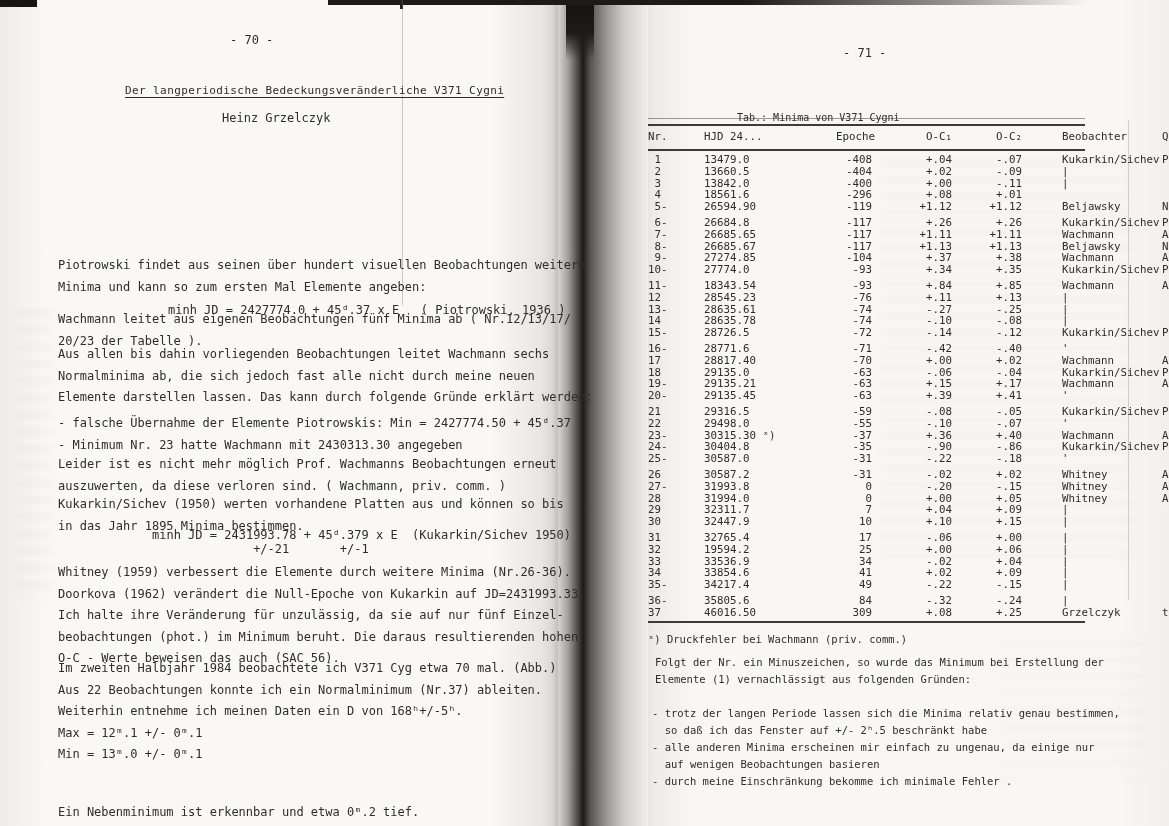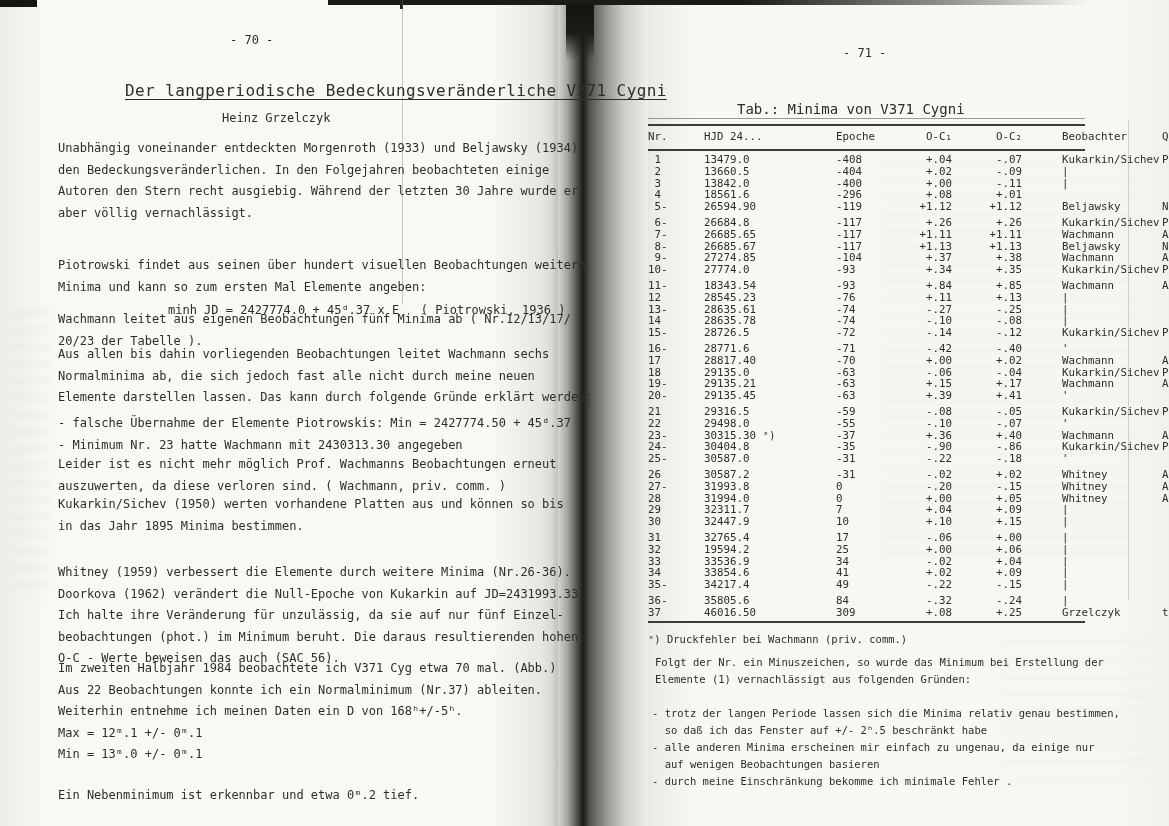--- a/index.html
+++ b/index.html
@@ -15,34 +15,34 @@
   .gutter-top{position:absolute;left:566px;top:0;width:28px;height:60px;
         background:linear-gradient(180deg,#141310 0%,#1e1c18 55%,rgba(30,28,24,0) 100%);}
   .top-bar{position:absolute;left:328px;top:0;width:760px;height:5px;
         background:linear-gradient(90deg,#1c1b18 0%,#1c1b18 55%,rgba(28,27,24,.45) 82%,rgba(28,27,24,0) 100%);}
   .corner-mark{position:absolute;left:0;top:0;width:37px;height:7px;background:#161514;}
   .fold-line{position:absolute;left:402px;top:0;width:1px;height:305px;background:rgba(110,108,102,.35);}
   .fold-tick{position:absolute;left:400px;top:0;width:3px;height:9px;background:#23221f;}
   .edge-line{position:absolute;left:1128px;top:120px;width:1px;height:480px;background:rgba(140,138,132,.35);}
 
   .block{position:absolute;white-space:pre;font-size:12px;line-height:21.5px;color:#2f2d2a;}
-  .title{text-decoration:underline;text-underline-offset:3px;font-size:16px;letter-spacing:.4px;}
+  .title{text-decoration:underline;text-underline-offset:3px;font-size:11px;letter-spacing:.4px;}
   .eq2{line-height:13.5px;}
   .note{position:absolute;white-space:pre;font-size:10.5px;line-height:17.4px;color:#2f2d2a;}
 
-  .caption{position:absolute;white-space:pre;font-size:14px;color:#2c2b28;}
+  .caption{position:absolute;white-space:pre;font-size:10px;color:#2c2b28;margin-top:11px;}
   .rule{position:absolute;background:#3c3b37;}
   .thead,.trow{display:grid;grid-template-columns:36px 112px 52px 44px 50px 100px 43px;
         white-space:pre;font-size:10.8px;gap:20px;}
   .thead{position:absolute;left:648px;top:130px;width:440px;line-height:14px;color:#2c2b28;}
   .trows{position:absolute;left:648px;top:154px;width:440px;}
   .trow{line-height:11.8px;height:11.8px;}
   .tgap{margin-top:4px;}
   .tc{overflow:visible;}
-  .tc.c2{padding-right:16px;}
+  .tc.c2{text-align:right;padding-right:16px;}
   .tc.c3,.tc.c4{text-align:right;}
   .tc.c5{padding-left:20px;}
 
   .ghost{position:absolute;filter:blur(3px);
         background:repeating-linear-gradient(180deg,rgba(158,156,150,.30) 0 6px,rgba(246,245,242,0) 6px 17px);}
 </style>
 </head>
 <body>
 
 <div class="scan">
@@ -57,49 +57,47 @@
   <div class="fold-line"></div>
   <div class="edge-line"></div>
   <div class="ghost" style="left:880px;top:160px;width:255px;height:400px;opacity:.22"></div>
   <div class="ghost" style="left:16px;top:310px;width:36px;height:290px;opacity:.30"></div>
   <div class="ghost" style="left:1000px;top:640px;width:150px;height:140px;opacity:.15"></div>
 
   <div class="block" style="left:230px;top:30px">- 70 -</div>
   <div class="block title" style="left:125px;top:80px">Der langperiodische Bedeckungsveränderliche V371 Cygni</div>
   <div class="block" style="left:222px;top:108px">Heinz Grzelczyk</div>
 
-  <div class="block" style="left:58px;top:138px">Unabhängig voneinander entdeckten Morgenroth (1933) und Beljawsky (1934)
-den Bedeckungsveränderlichen. In den Folgejahren beobachteten einige
-Autoren den Stern recht ausgiebig. Während der letzten 30 Jahre wurde er
-aber völlig vernachlässigt.</div>
   <div class="block" style="left:58px;top:255px">Piotrowski findet aus seinen über hundert visuellen Beobachtungen weitere
 Minima und kann so zum ersten Mal Elemente angeben:</div>
   <div class="block" style="left:168px;top:300px">minh JD = 2427774.0 + 45ᵈ.37 x E   ( Piotrowski, 1936 )</div>
   <div class="block" style="left:58px;top:309px">Wachmann leitet aus eigenen Beobachtungen fünf Minima ab ( Nr.12/13/17/
 20/23 der Tabelle ).</div>
   <div class="block" style="left:58px;top:344px">Aus allen bis dahin vorliegenden Beobachtungen leitet Wachmann sechs
 Normalminima ab, die sich jedoch fast alle nicht durch meine neuen
 Elemente darstellen lassen. Das kann durch folgende Gründe erklärt werden:</div>
   <div class="block" style="left:58px;top:413px">- falsche Übernahme der Elemente Piotrowskis: Min = 2427774.50 + 45ᵈ.37</div>
   <div class="block" style="left:58px;top:435px">- Minimum Nr. 23 hatte Wachmann mit 2430313.30 angegeben</div>
   <div class="block" style="left:58px;top:454px">Leider ist es nicht mehr möglich Prof. Wachmanns Beobachtungen erneut
 auszuwerten, da diese verloren sind. ( Wachmann, priv. comm. )</div>
   <div class="block" style="left:58px;top:494px">Kukarkin/Sichev (1950) werten vorhandene Platten aus und können so bis
 in das Jahr 1895 Minima bestimmen.</div>
+  <div class="block eq2" style="left:152px;top:529px">minh JD = 2431993.78 + 45ᵈ.379 x E  (Kukarkin/Sichev 1950)
+              +/-21       +/-1</div>
   <div class="block" style="left:58px;top:562px">Whitney (1959) verbessert die Elemente durch weitere Minima (Nr.26-36).
 Doorkova (1962) verändert die Null-Epoche von Kukarkin auf JD=2431993.33.
 Ich halte ihre Veränderung für unzulässig, da sie auf nur fünf Einzel-
 beobachtungen (phot.) im Minimum beruht. Die daraus resultierenden hohen
 O-C - Werte beweisen das auch (SAC 56).</div>
   <div class="block" style="left:58px;top:658px">Im zweiten Halbjahr 1984 beobachtete ich V371 Cyg etwa 70 mal. (Abb.)
 Aus 22 Beobachtungen konnte ich ein Normalminimum (Nr.37) ableiten.
 Weiterhin entnehme ich meinen Daten ein D von 168ʰ+/-5ʰ.
 Max = 12ᵐ.1 +/- 0ᵐ.1
 Min = 13ᵐ.0 +/- 0ᵐ.1</div>
-  <div class="block" style="left:58px;top:785px">Ein Nebenminimum ist erkennbar und etwa 0ᵐ.2 tief.</div>
+  <div class="block" style="left:58px;top:802px">Ein Nebenminimum ist erkennbar und etwa 0ᵐ.2 tief.</div>
 
   <div class="block" style="left:843px;top:43px">- 71 -</div>
   <div class="caption" style="left:737px;top:101px">Tab.: Minima von V371 Cygni</div>
 
   <div class="rule" style="left:648px;top:118px;width:437px;height:1px;opacity:.5"></div>
   <div class="rule" style="left:648px;top:124px;width:437px;height:2px"></div>
 
   <div class="thead">
     <span class="tc c0">Nr.</span>
     <span class="tc c1">HJD 24...</span>

